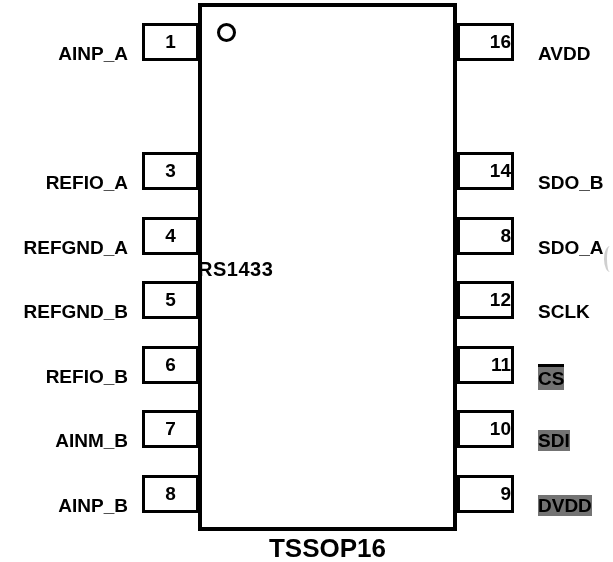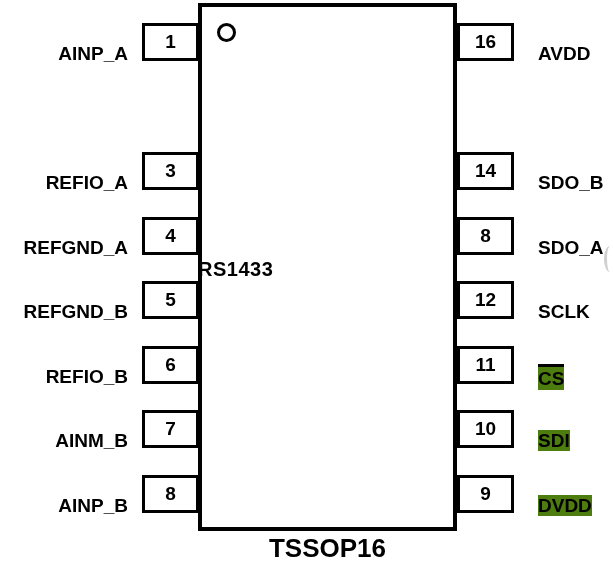--- a/index.html
+++ b/index.html
@@ -70,33 +70,33 @@
     height: 38px;
     border: 3px solid #000000;
     box-sizing: border-box;
     background: #ffffff;
     text-align: center;
     line-height: 31px;
     font-size: 19px;
     font-weight: 700;
   }
   .pin-box.left  { left: 142px; }
-  .pin-box.right { left: 457px; }
+  .pin-box.right { left: 457px; text-align: right; }
   .pin-label {
     position: absolute;
     top: 12px;
     height: 38px;
     line-height: 38px;
     font-size: 19px;
     font-weight: 700;
     white-space: nowrap;
   }
   .pin-label.left  { left: 0; width: 128px; text-align: right; }
   .pin-label.right { left: 538px; text-align: left; }
-  .hl { background: #4d7c0f; }
+  .hl { background: #737373; }
   .overline {
     display: inline-block;
     border-top: 3px solid #000000;
     padding-top: 1px;
     line-height: 22px;
     margin-top: 6px;
   }
   
   .stray-mark {
     position: absolute;

